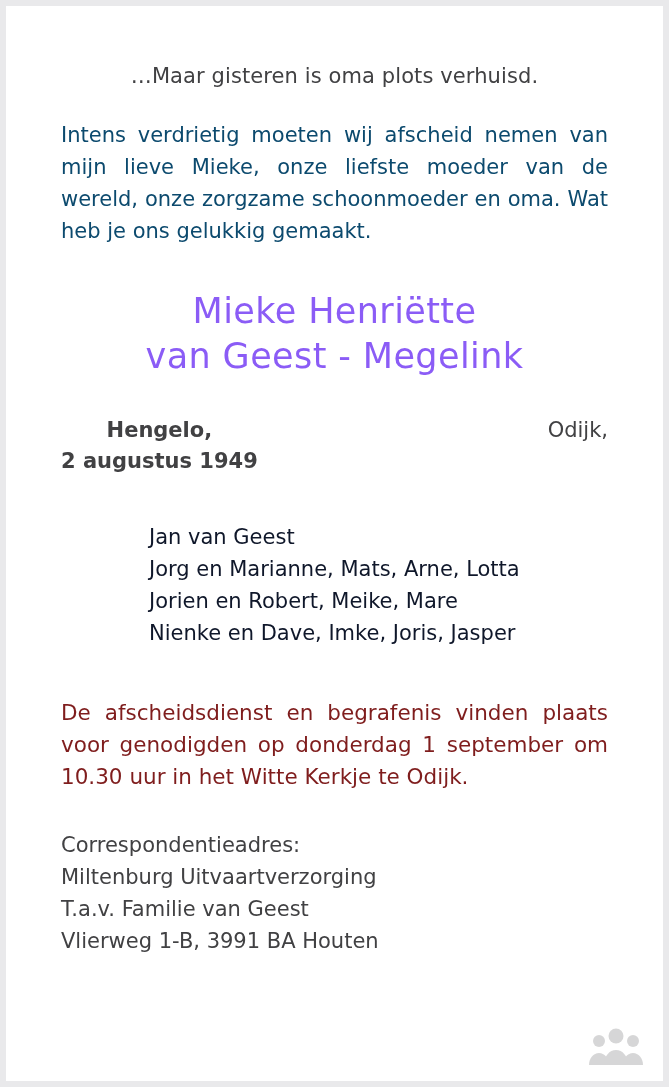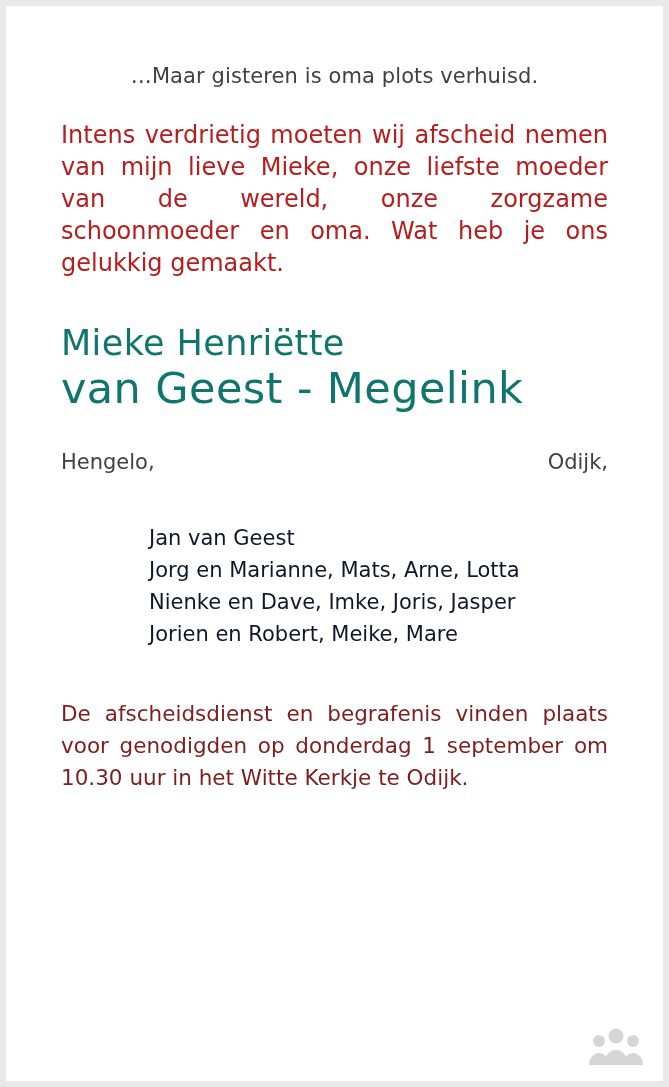--- a/index.html
+++ b/index.html
@@ -35,51 +35,52 @@
   .opening {
     text-align: center;
     font-size: 21px;
     line-height: 30px;
     color: #414143;
     margin: 8px 0 0 0;
     letter-spacing: 0.1px;
   }
   .intro {
     margin: 28px 0 0 0;
-    font-size: 24px;
+    font-size: 21px;
     line-height: 32px;
     text-align: justify;
     text-align-last: left;
-    color: #b91c1c;
+    color: #0c4a6e;
   }
   .name-block {
     margin: 42px 0 0 0;
-    color: #0f766e;
+    text-align: center;
+    color: #8b5cf6;
   }
   .name-line1 {
     font-size: 35px;
     line-height: 44px;
     letter-spacing: 0.4px;
     white-space: nowrap;
   }
   .name-line2 {
-    font-size: 43px;
+    font-size: 35px;
     line-height: 46px;
     letter-spacing: 0.4px;
     white-space: nowrap;
   }
   .places {
     margin: 36px 0 0 0;
     display: flex;
     justify-content: space-between;
     font-size: 21px;
     line-height: 31px;
     color: #414143;
   }
-  .places .col-left { text-align: center; }
+  .places .col-left { text-align: center; font-weight: bold; }
   .places .col-right { text-align: center; }
   .family {
     margin: 44px 0 0 0;
     padding-left: 88px;
     font-size: 21px;
     line-height: 32px;
     color: #0f172a;
   }
   .service {
     margin: 48px 0 0 0;
@@ -115,35 +116,42 @@
     <div class="intro">Intens verdrietig moeten wij afscheid nemen van mijn lieve Mieke, onze liefste moeder van de wereld, onze zorgzame schoonmoeder en oma. Wat heb je ons gelukkig gemaakt.</div>
 
     <div class="name-block">
       <div class="name-line1">Mieke Henriëtte</div>
       <div class="name-line2">van Geest - Megelink</div>
     </div>
 
     <div class="places">
       <div class="col-left">
         <div>Hengelo,</div>
+        <div>2 augustus 1949</div>
       </div>
       <div class="col-right">
         <div>Odijk,</div>
       </div>
     </div>
 
     <div class="family">
       <div>Jan van Geest</div>
       <div>Jorg en Marianne, Mats, Arne, Lotta</div>
+      <div>Jorien en Robert, Meike, Mare</div>
       <div>Nienke en Dave, Imke, Joris, Jasper</div>
-      <div>Jorien en Robert, Meike, Mare</div>
     </div>
 
     <div class="service">De afscheidsdienst en begrafenis vinden plaats voor genodigden op donderdag 1 september om 10.30 uur in het Witte Kerkje te Odijk.</div>
 
+    <div class="address">
+      <div>Correspondentieadres:</div>
+      <div>Miltenburg Uitvaartverzorging</div>
+      <div>T.a.v. Familie van Geest</div>
+      <div>Vlierweg 1-B, 3991 BA  Houten</div>
+    </div>
 
   </div>
 
   <div class="logo">
     <svg viewBox="0 0 62 44" width="62" height="44" aria-hidden="true">
       <g fill="#8c8c8e">
         <circle cx="14" cy="16" r="6"></circle>
         <path d="M4 40 c0-7 4.5-12 10-12 s10 5 10 12 z"></path>
         <circle cx="31" cy="11" r="7.5"></circle>
         <path d="M19 40 c0-9 5.5-15 12-15 s12 6 12 15 z"></path>

